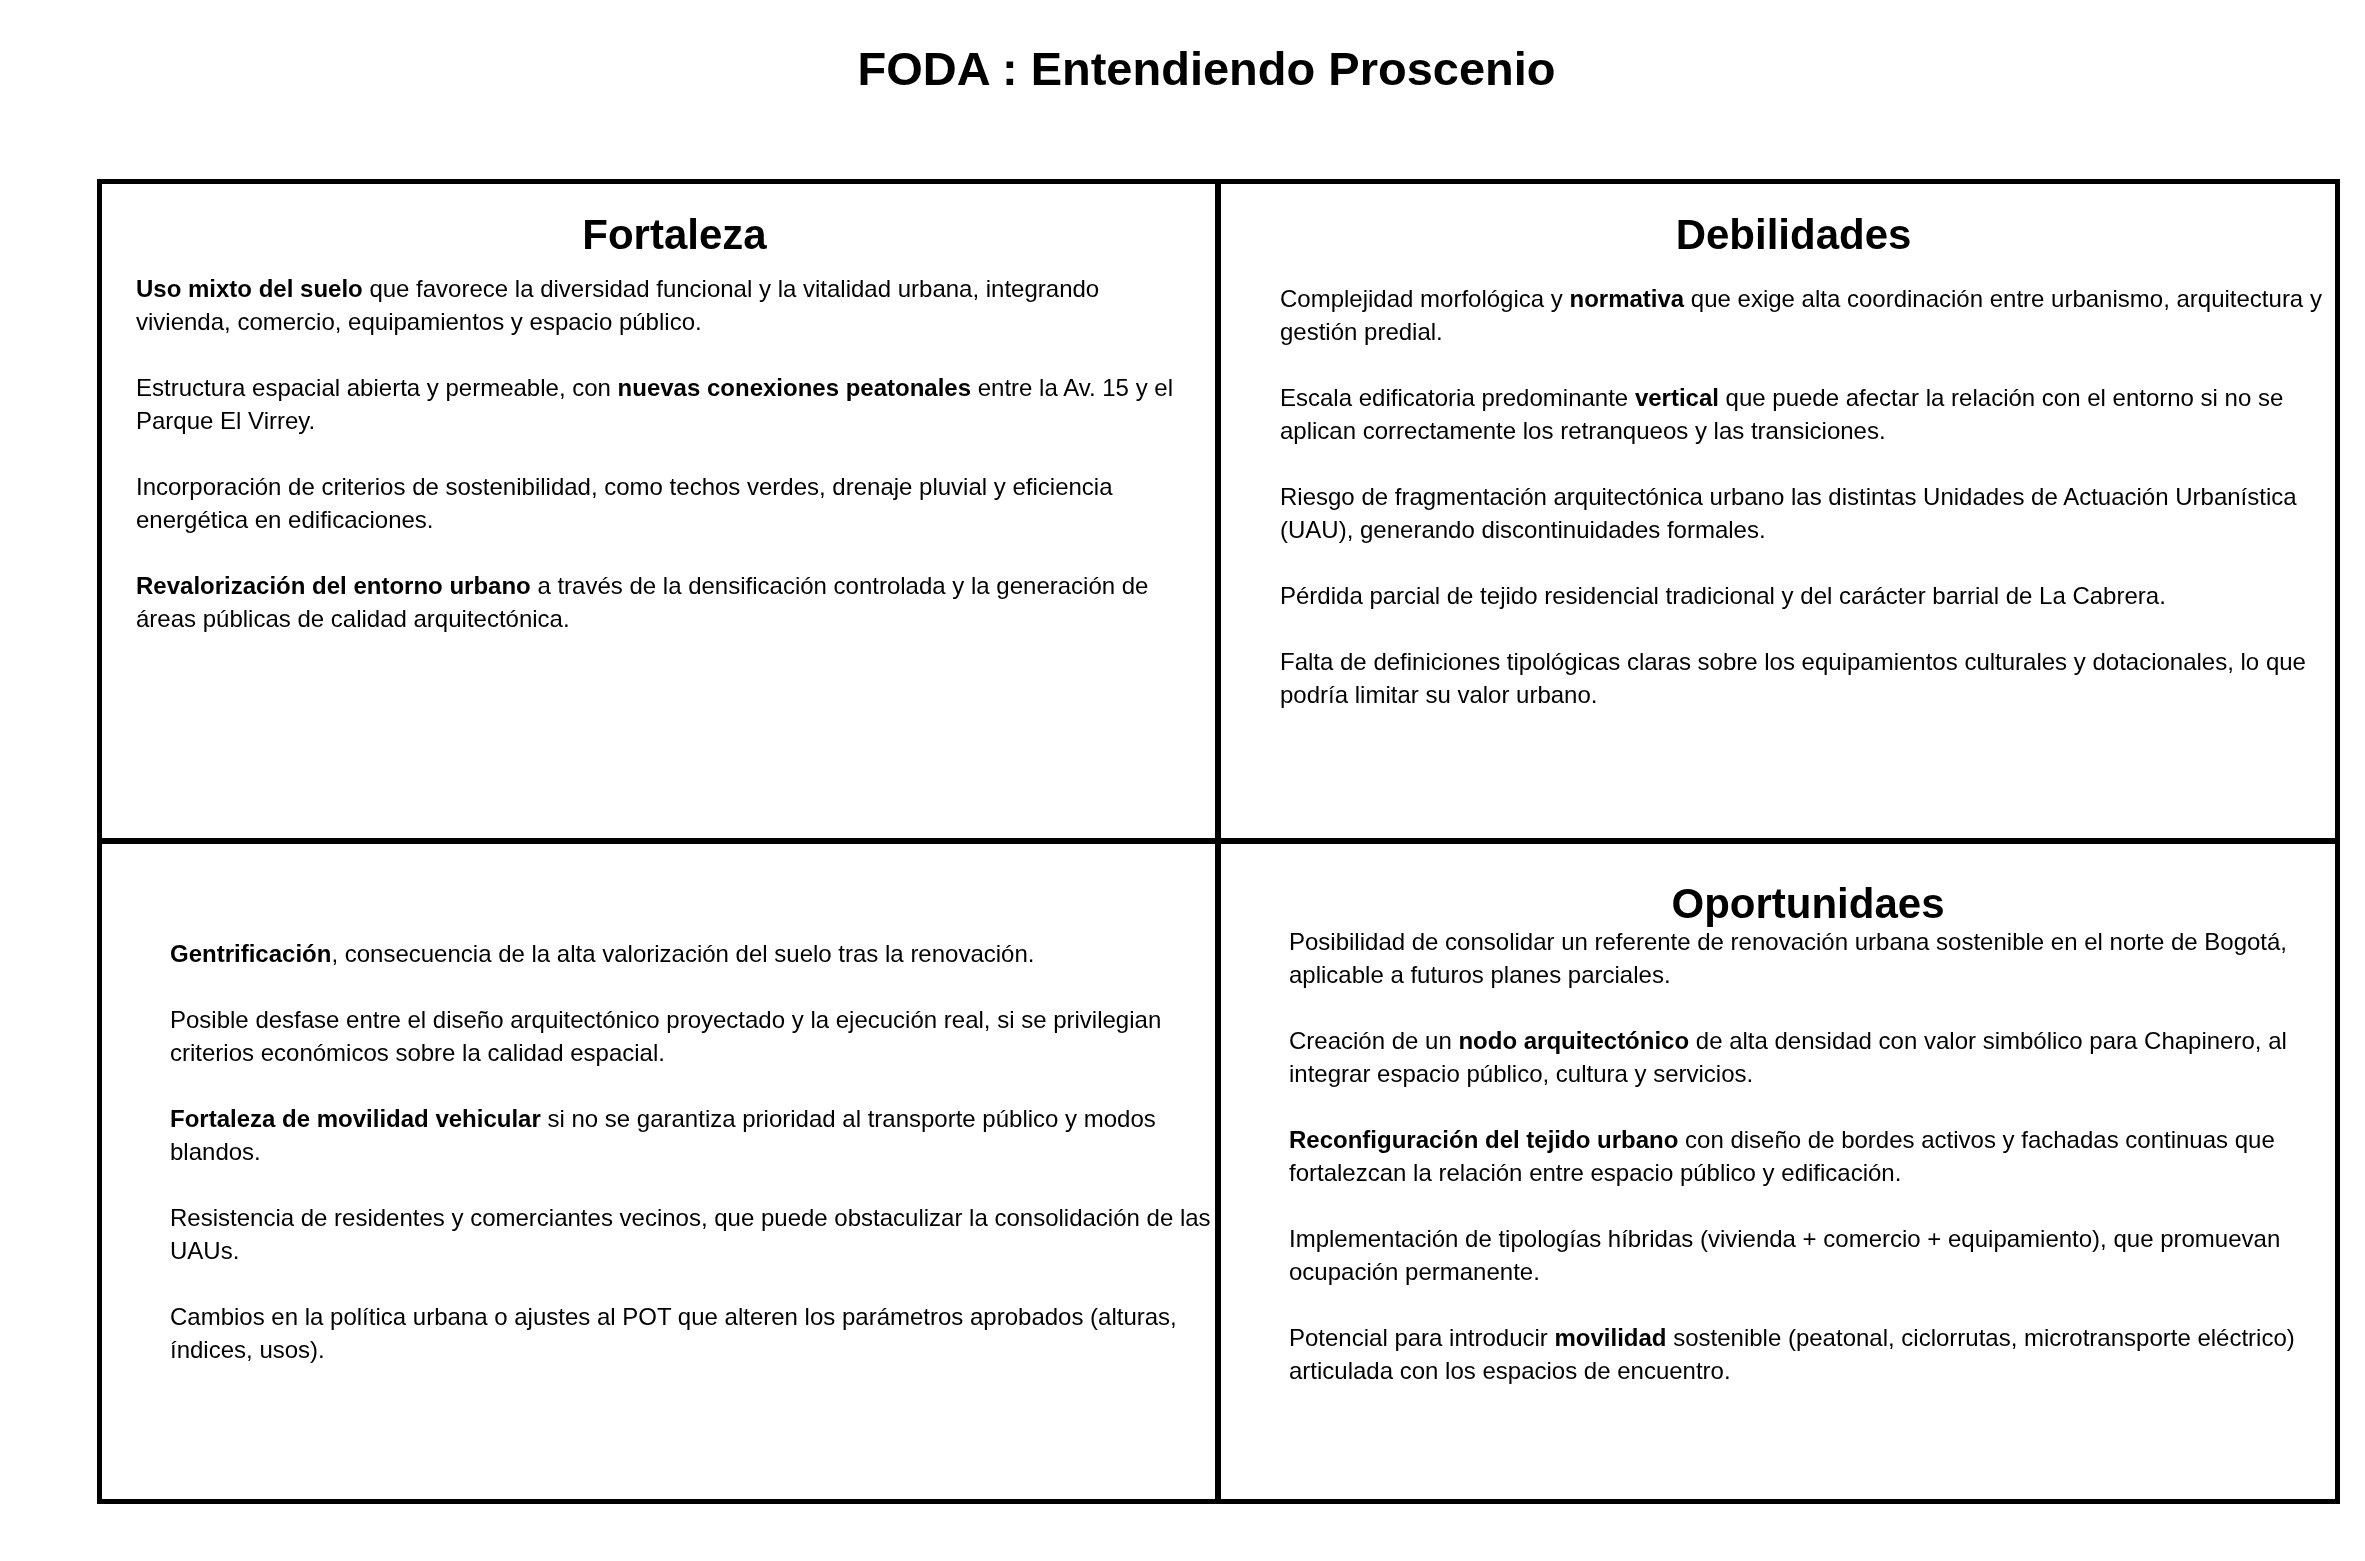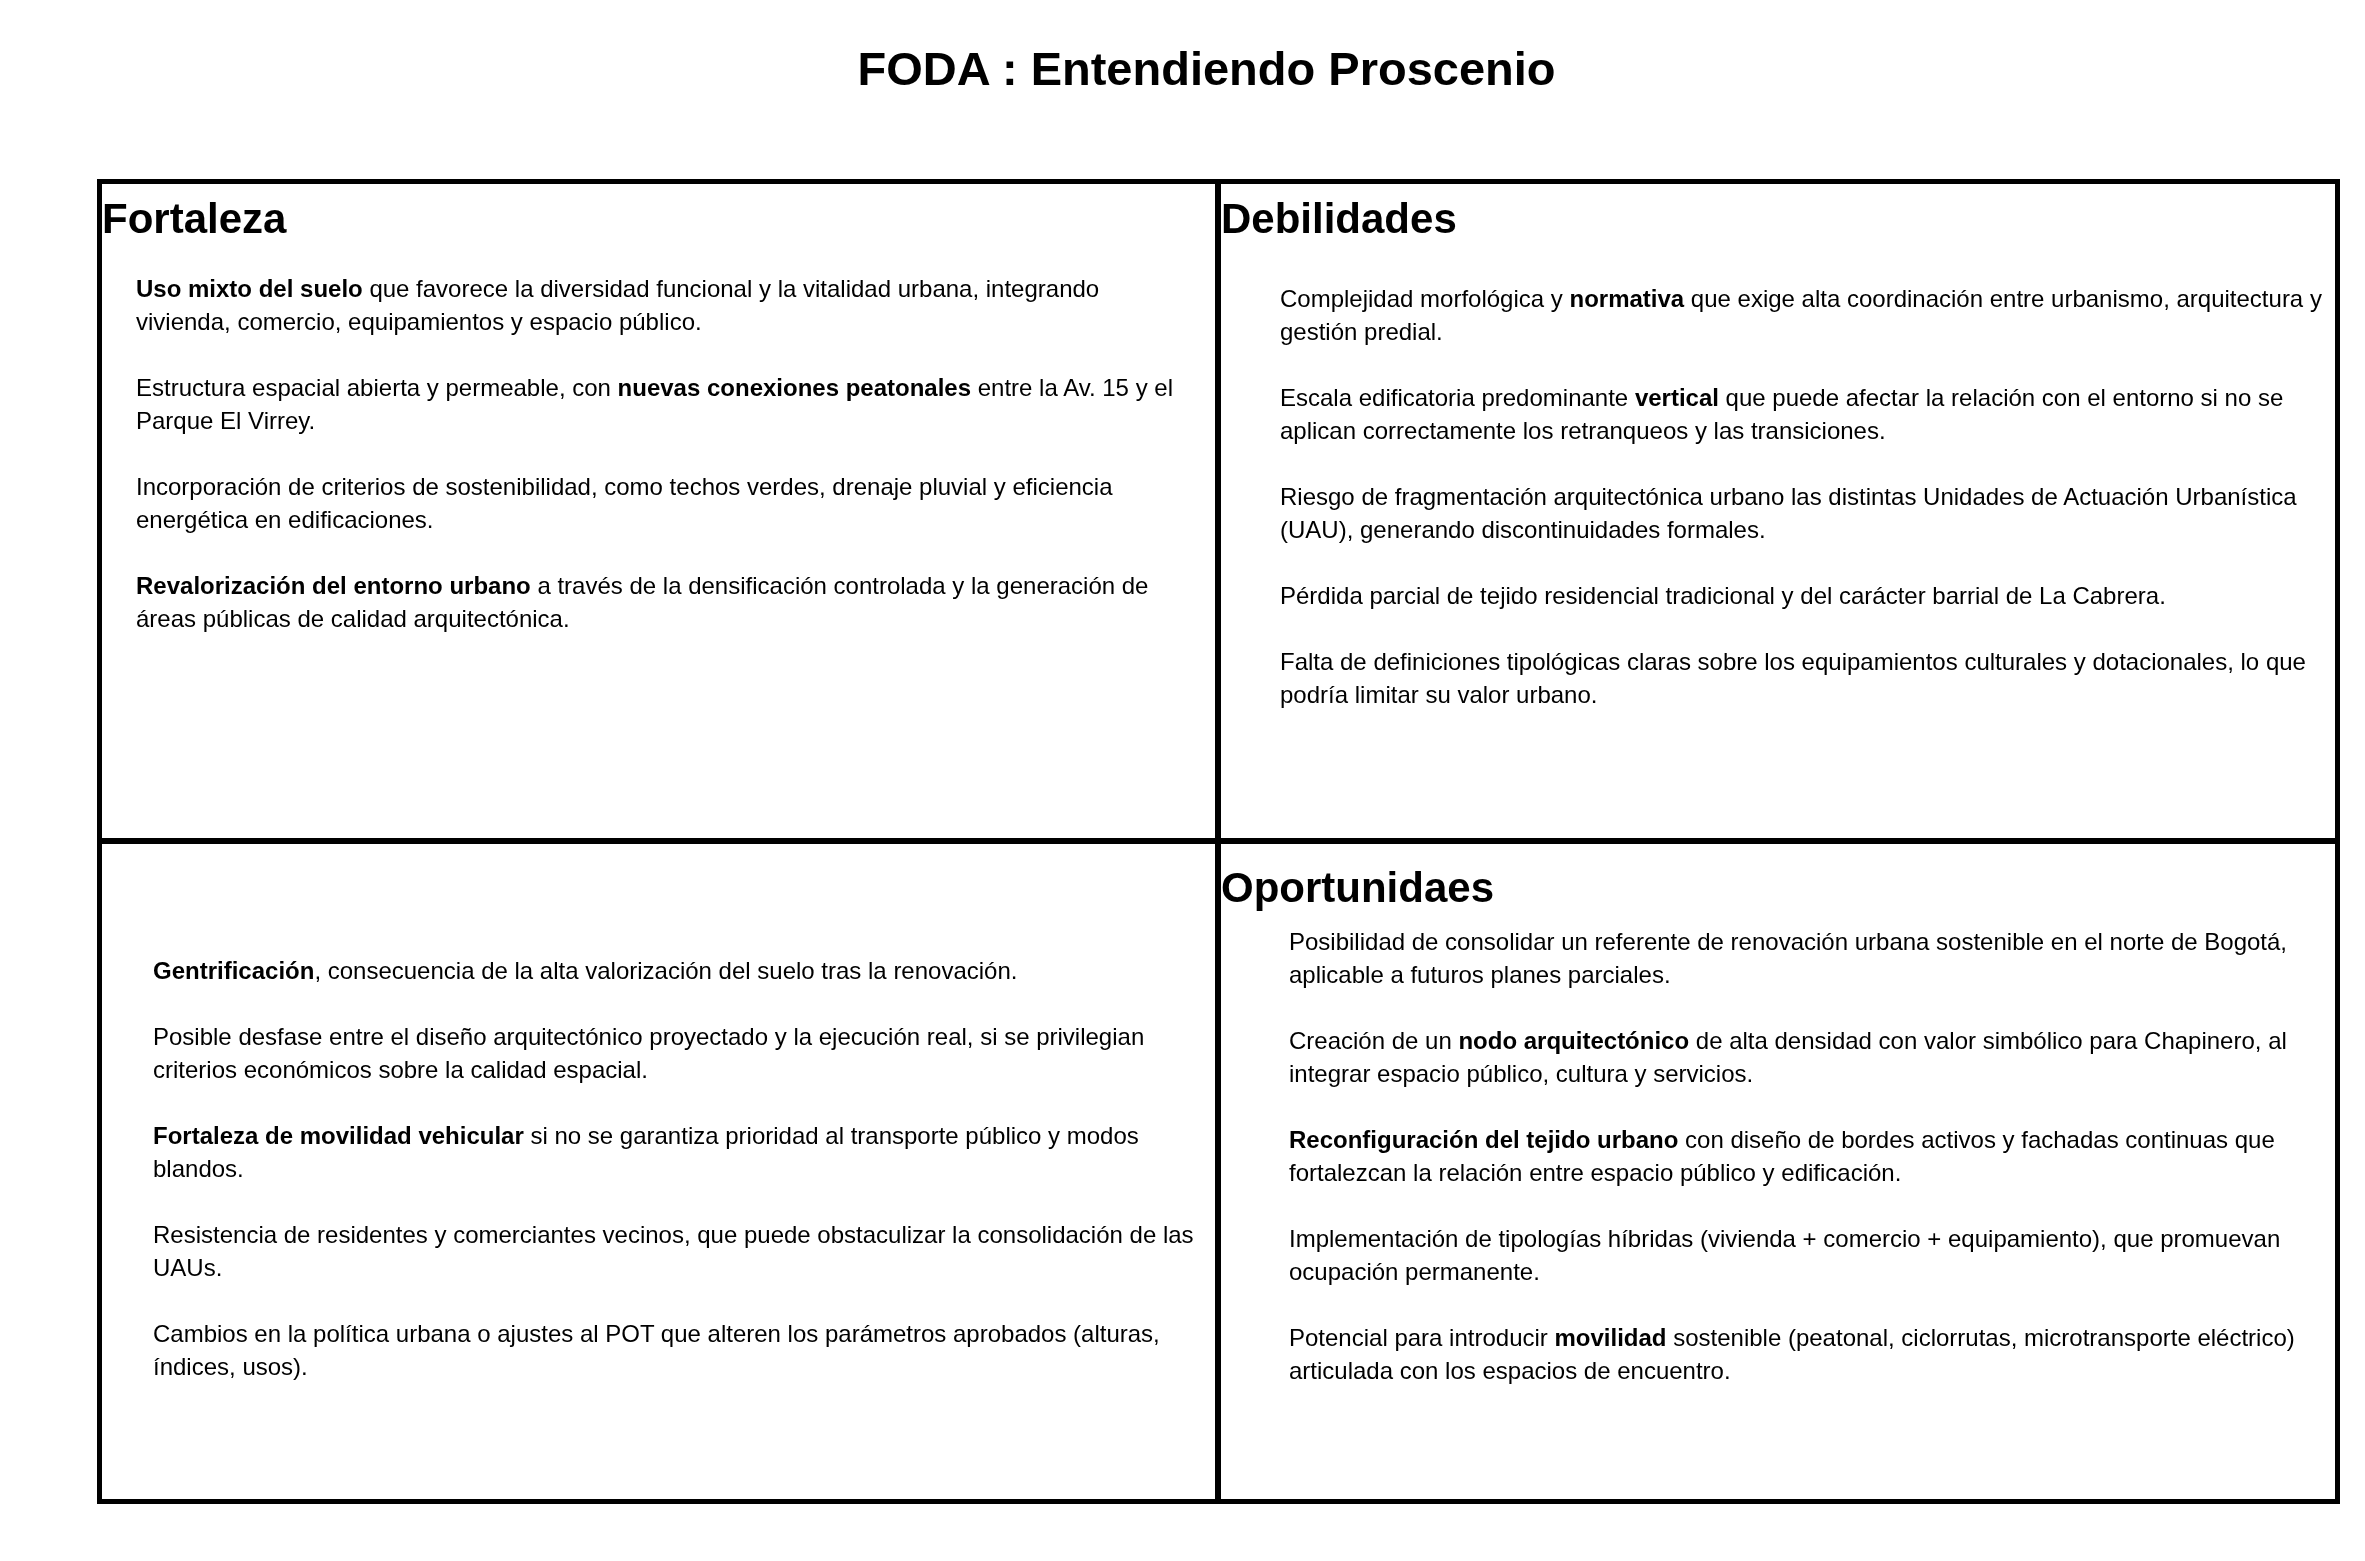--- a/index.html
+++ b/index.html
@@ -56,43 +56,44 @@
   }
   .q-fortaleza { left: 102px;  top: 185px;  width: 1113px; height: 654px; }
   .q-debilidades { left: 1221px; top: 185px;  width: 1113px; height: 654px; }
   .q-amenazas { left: 102px;  top: 844px; width: 1113px; height: 654px; }
   .q-oportunidades { left: 1221px; top: 844px; width: 1113px; height: 654px; padding-left: 29px; }
 
   .q-heading {
     position: absolute;
     left: 0;
     width: 100%;
+    text-align: center;
     font-weight: bold;
     font-size: 42px;
     line-height: 47px;
-    margin: 0;
+    margin: 16px;
   }
   .q-fortaleza .q-heading,
   .q-debilidades .q-heading { top: 9.5px; }
   .q-amenazas .q-heading,
   .q-oportunidades .q-heading { top: 20.3px; }
 
   .q-body {
     position: absolute;
     font-size: 24px;
     line-height: 33px;
   }
   .q-body p {
     margin: 0 0 33px 0;
   }
   .q-body b { font-weight: bold; }
 
   .q-fortaleza .q-body   { left: 34px;  top: 87px; width: 1055px; }
   .q-debilidades .q-body { left: 59px; top: 97px; width: 1046px; }
-  .q-amenazas .q-body    { left: 51px; top: 93px; width: 1055px; margin-top: 17px; }
+  .q-amenazas .q-body    { left: 68px; top: 93px; width: 1055px; }
   .q-oportunidades .q-body { left: 68px; top: 81px; width: 1055px; }
 </style>
 </head>
 <body>
 
 <h1 class="page-title">FODA : Entendiendo Proscenio</h1>
 
 <div class="grid-frame"></div>
 <div class="divider-v"></div>
 <div class="divider-h"></div>

